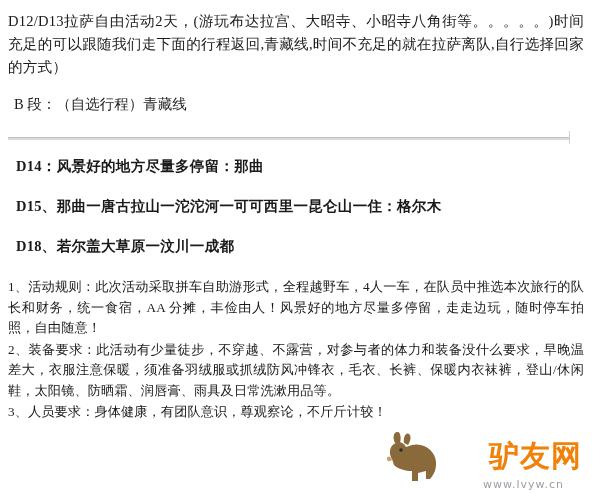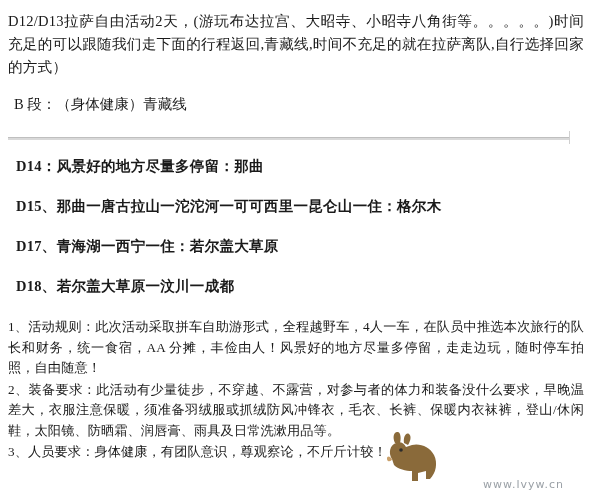--- a/index.html
+++ b/index.html
@@ -120,44 +120,44 @@
     height: 56px;
   }
 </style>
 </head>
 <body>
 
 <div class="page">
 
   <p class="para para-intro">D12/D13拉萨自由活动2天，(游玩布达拉宫、大昭寺、小昭寺八角街等。。。。。)时间充足的可以跟随我们走下面的行程返回,青藏线,时间不充足的就在拉萨离队,自行选择回家的方式）</p>
 
-  <p class="section-b">B 段：（身体健康）青藏线</p>
+  <p class="section-b">B 段：（自选行程）青藏线</p>
 
   <div class="rule-wrap">
     <div class="hr"></div>
     <div class="hr-cap"></div>
   </div>
 
   <p class="day-line">D14：风景好的地方尽量多停留：那曲</p>
   <p class="day-line">D15、那曲一唐古拉山一沱沱河一可可西里一昆仑山一住：格尔木</p>
-  <p class="day-line">D17、青海湖一西宁一住：若尔盖大草原</p>
   <p class="day-line">D18、若尔盖大草原一汶川一成都</p>
 
   <div class="notes">
     <p class="note">1、活动规则：此次活动采取拼车自助游形式，全程越野车，4人一车，在队员中推选本次旅行的队长和财务，统一食宿，AA 分摊，丰俭由人！风景好的地方尽量多停留，走走边玩，随时停车拍照，自由随意！</p>
     <p class="note">2、装备要求：此活动有少量徒步，不穿越、不露营，对参与者的体力和装备没什么要求，早晚温差大，衣服注意保暖，须准备羽绒服或抓绒防风冲锋衣，毛衣、长裤、保暖内衣袜裤，登山/休闲鞋，太阳镜、防晒霜、润唇膏、雨具及日常洗漱用品等。</p>
     <p class="note">3、人员要求：身体健康，有团队意识，尊观察论，不斤斤计较！</p>
   </div>
 
   <div class="watermark">
     <svg class="wm-donkey" viewBox="0 0 62 56">
       <g fill="#8a6a3a">
         <path d="M10 30 C6 24 8 16 14 14 C18 12 22 14 24 18 L30 16 C38 14 48 18 52 26 C56 34 54 44 48 50 L44 50 L44 42 L36 44 L36 52 L30 52 L30 42 C24 42 16 40 12 36 Z"></path>
         <path d="M13 14 C10 8 12 2 16 3 C19 4 19 10 18 14 Z"></path>
         <path d="M22 14 C21 8 24 3 27 5 C30 7 28 13 26 16 Z"></path>
       </g>
       <circle cx="19" cy="21" r="1.8" fill="#2b2b2b"></circle>
       <path d="M8 28 C5 26 4 30 6 32 C8 33 10 31 10 30 Z" fill="#c9a06a"></path>
     </svg>
+    <div class="wm-text">驴友网</div>
     <div class="wm-sub">www.lvyw.cn</div>
   </div>
 
 </div>
 
 </body></html>

